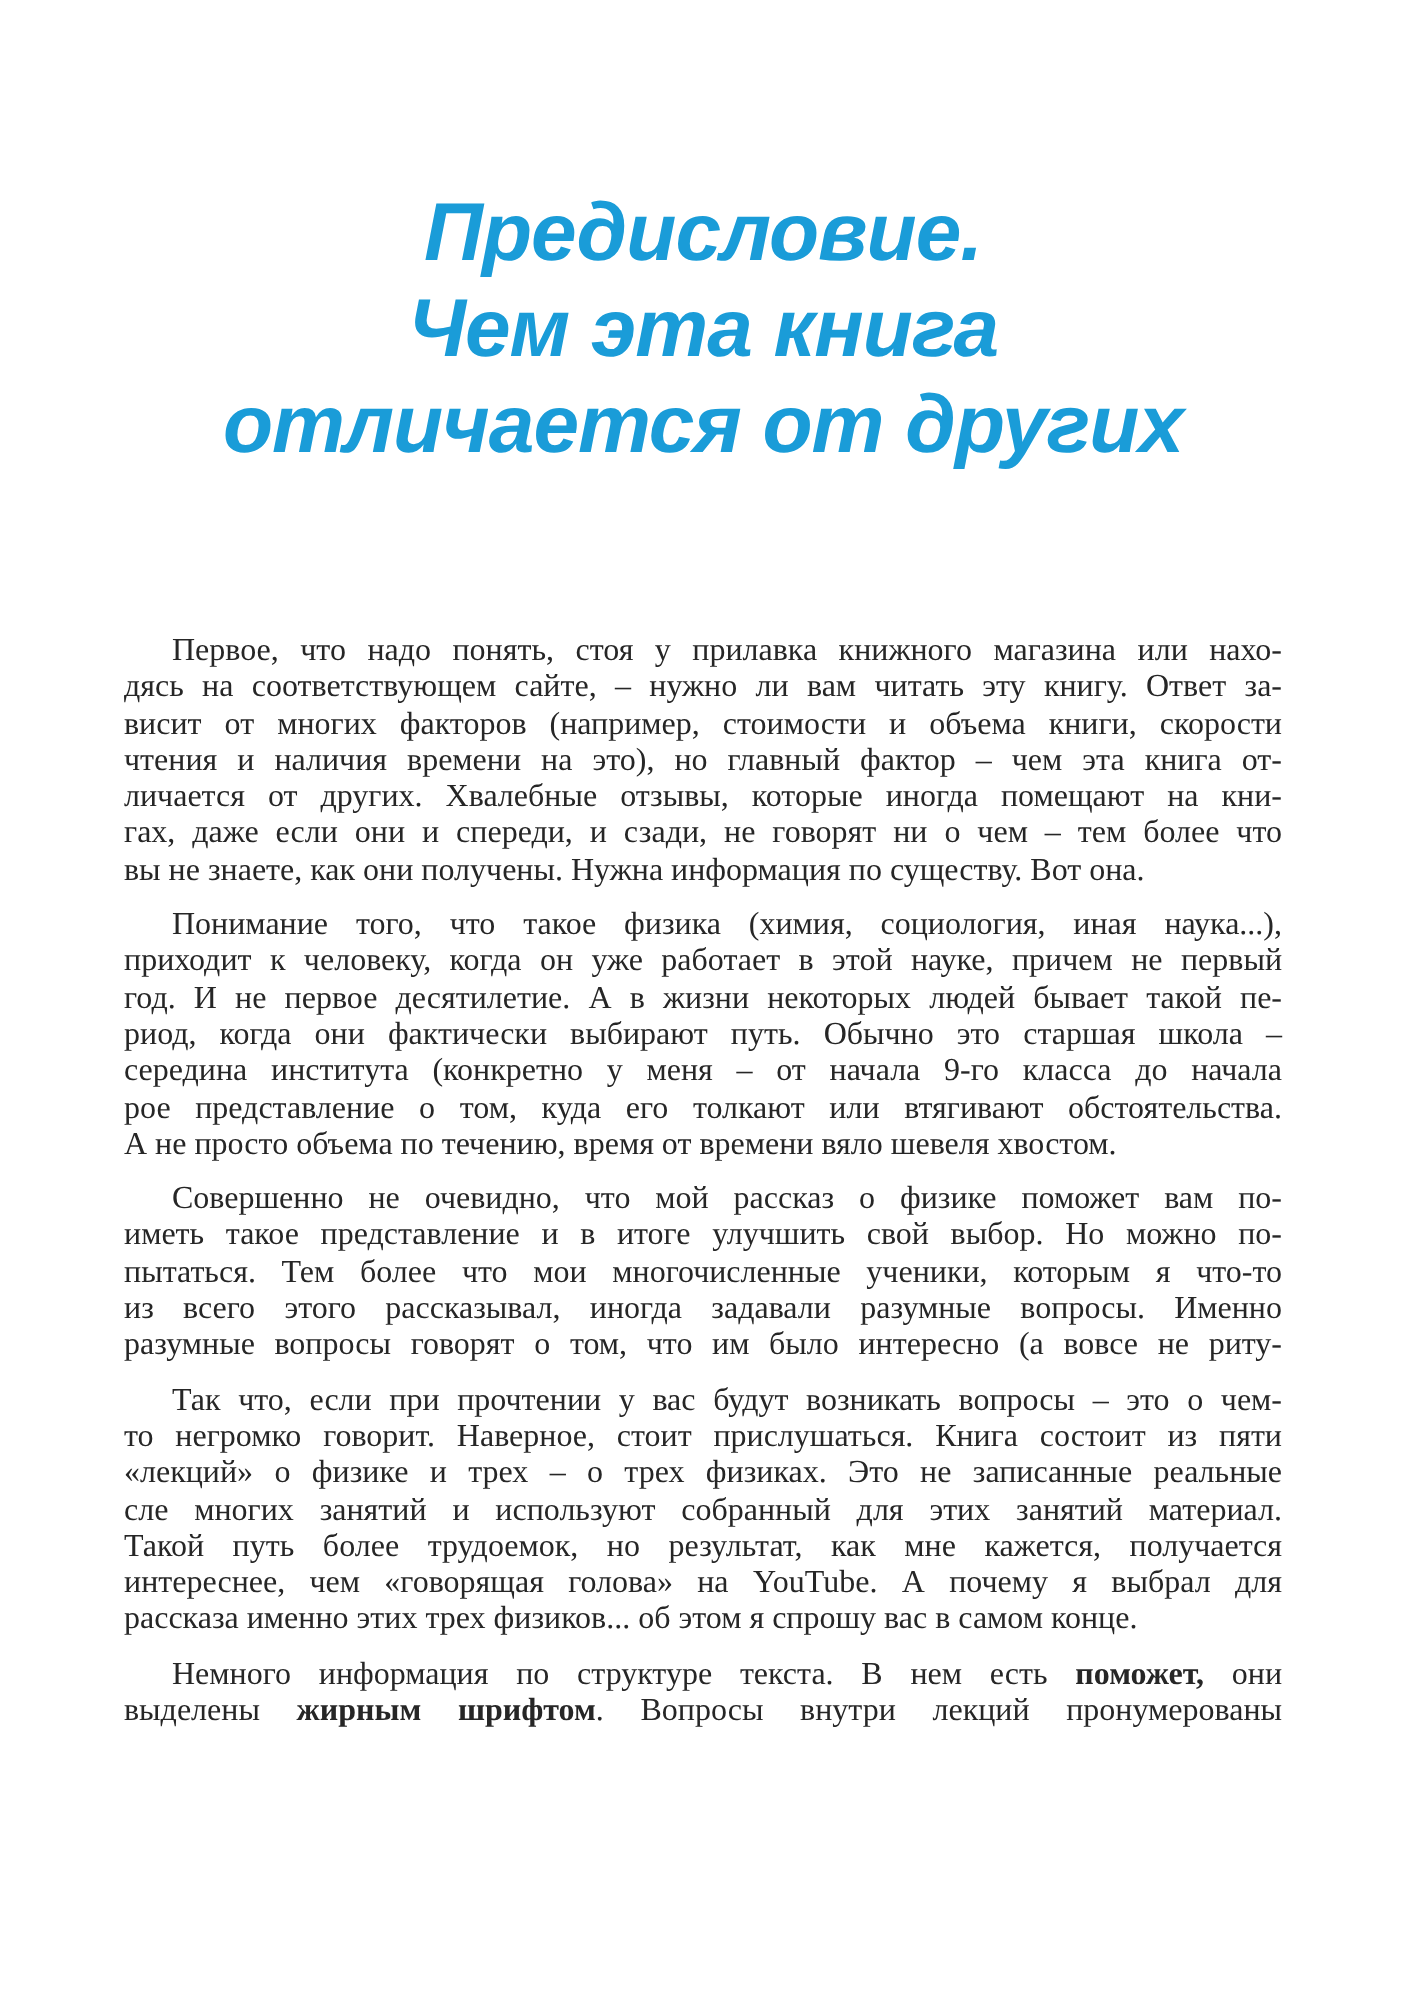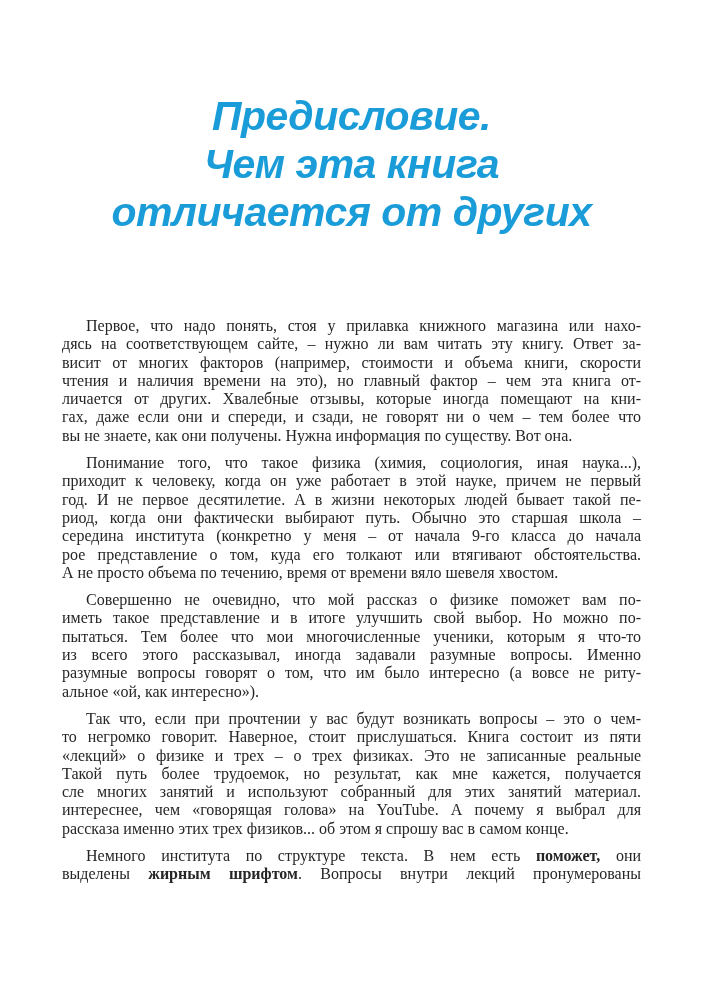--- a/index.html
+++ b/index.html
@@ -83,29 +83,28 @@
         <div class="line"><span>середина института (конкретно у меня – от начала 9-го класса до начала</span></div>
         <div class="line"><span>рое представление о том, куда его толкают или втягивают обстоятельства.</span></div>
         <div class="line last"><span>А не просто объема по течению, время от времени вяло шевеля хвостом.</span></div>
       </div>
       <div class="para">
         <div class="line first"><span>Совершенно не очевидно, что мой рассказ о физике поможет вам по-</span></div>
         <div class="line"><span>иметь такое представление и в итоге улучшить свой выбор. Но можно по-</span></div>
         <div class="line"><span>пытаться. Тем более что мои многочисленные ученики, которым я что-то</span></div>
         <div class="line"><span>из всего этого рассказывал, иногда задавали разумные вопросы. Именно</span></div>
         <div class="line"><span>разумные вопросы говорят о том, что им было интересно (а вовсе не риту-</span></div>
-        <div class="line last"><span>альное «ой, как интересно»).</span></div>
       </div>
       <div class="para">
         <div class="line first"><span>Так что, если при прочтении у вас будут возникать вопросы – это о чем-</span></div>
         <div class="line"><span>то негромко говорит. Наверное, стоит прислушаться. Книга состоит из пяти</span></div>
         <div class="line"><span>«лекций» о физике и трех – о трех физиках. Это не записанные реальные</span></div>
+        <div class="line"><span>сле многих занятий и используют собранный для этих занятий материал.</span></div>
         <div class="line"><span>Такой путь более трудоемок, но результат, как мне кажется, получается</span></div>
-        <div class="line"><span>сле многих занятий и используют собранный для этих занятий материал.</span></div>
         <div class="line"><span>интереснее, чем «говорящая голова» на YouTube. А почему я выбрал для</span></div>
         <div class="line last"><span>рассказа именно этих трех физиков... об этом я спрошу вас в самом конце.</span></div>
       </div>
       <div class="para">
-        <div class="line first"><span>Немного института по структуре текста. В нем есть </span><b>поможет,</b><span> они</span></div>
+        <div class="line first"><span>Немного информация по структуре текста. В нем есть </span><b>поможет,</b><span> они</span></div>
         <div class="line"><span>выделены </span><b>жирным шрифтом</b><span>. Вопросы внутри лекций пронумерованы</span></div>
       </div>
     </div>
 </div>
 
 </body></html>

